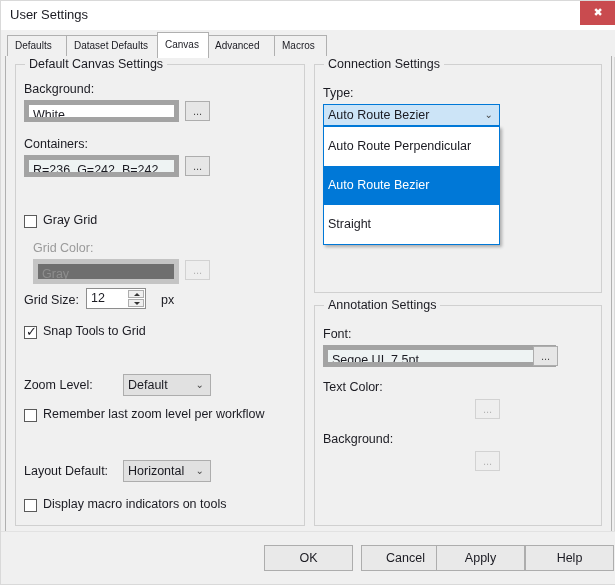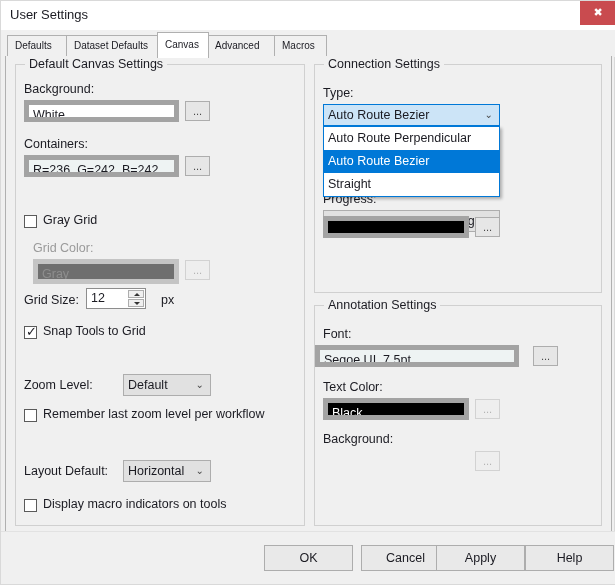--- a/index.html
+++ b/index.html
@@ -164,21 +164,21 @@
     position:absolute;
     box-sizing:border-box;
     background:#ffffff;
     border:1px solid #0078d7;
     z-index:40;
     box-shadow:2px 2px 3px rgba(0,0,0,.28);
   }
   .dd-item{
     height:15px;line-height:15px;
     font-size:12.5px;
-    padding:4px 4px;
+    padding:12px 4px;
     white-space:nowrap;
     color:#1b1b22;
     cursor:pointer;
   }
   .dd-item.sel{background:#0078d7;color:#ffffff;}
   
   .spin{
     position:absolute;
     box-sizing:border-box;
     border:1px solid #8d8d8d;
@@ -333,25 +333,24 @@
     <div class="combo" style="left:317px;top:154px;width:177px;height:22px;">
       <span>Show Only When Running</span>
       <span class="chev">⌄</span>
     </div>
 
     <div class="group" style="left:308px;top:249px;width:288px;height:221px;">
       <div class="group-title">Annotation Settings</div>
     </div>
 
     <div class="lbl" style="left:317px;top:271px;">Font:</div>
-    <div class="field readonlyish" style="left:309px;top:289px;width:204px;height:22px;">Segoe UI, 7.5pt</div>
+    <div class="field readonlyish" style="left:317px;top:289px;width:233px;height:22px;">Segoe UI, 7.5pt</div>
     <div class="ellipsis-btn" style="left:527px;top:290px;width:25px;height:20px;">...</div>
 
     <div class="lbl" style="left:317px;top:324px;">Text Color:</div>
-    <div class="field blackfill" style="left:317px;top:342px;width:146px;height:22px;">Black</div>
     <div class="ellipsis-btn dim" style="left:469px;top:343px;width:25px;height:20px;">...</div>
 
     <div class="lbl" style="left:317px;top:376px;">Background:</div>
     <div class="ellipsis-btn dim" style="left:469px;top:395px;width:25px;height:20px;">...</div>
 
   </div>
   </div>
 
   <div class="btnbar">
     <div class="dlg-btn" style="left:263px;">OK</div>

